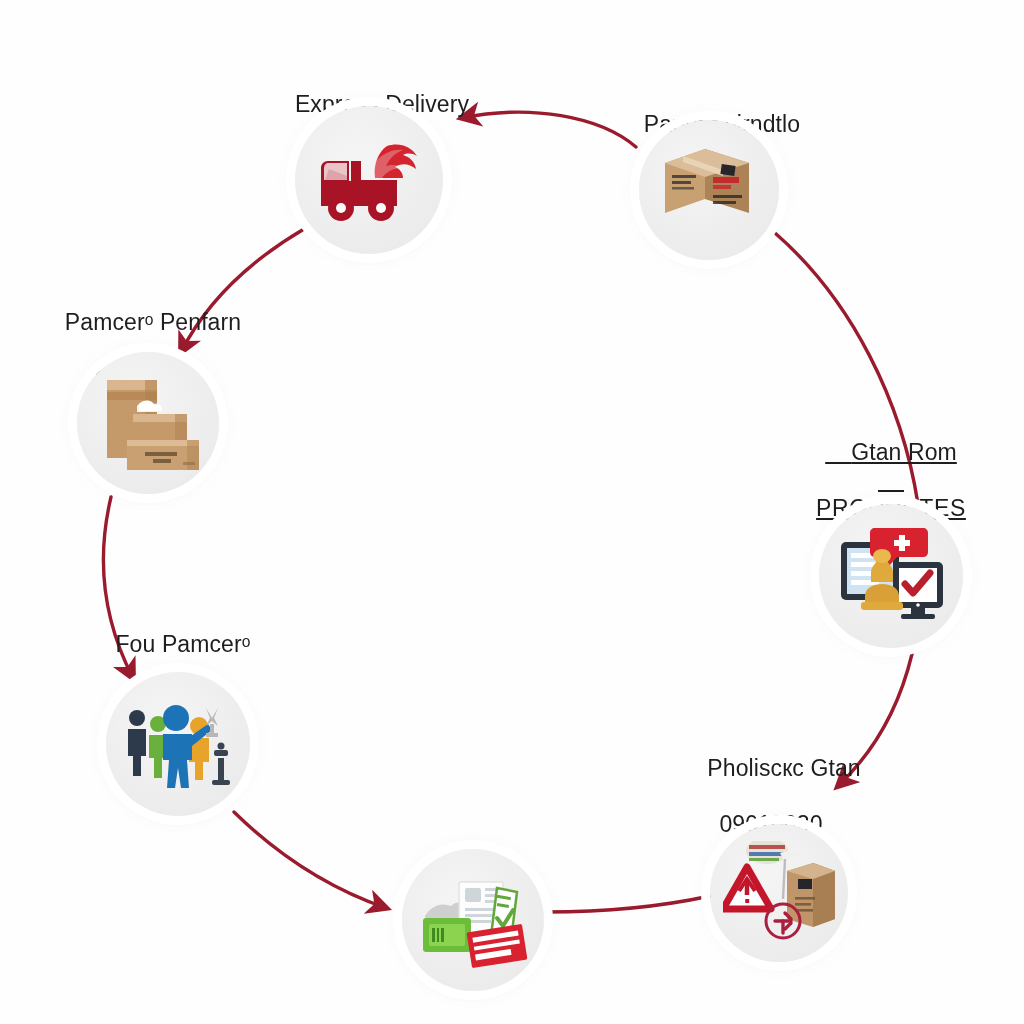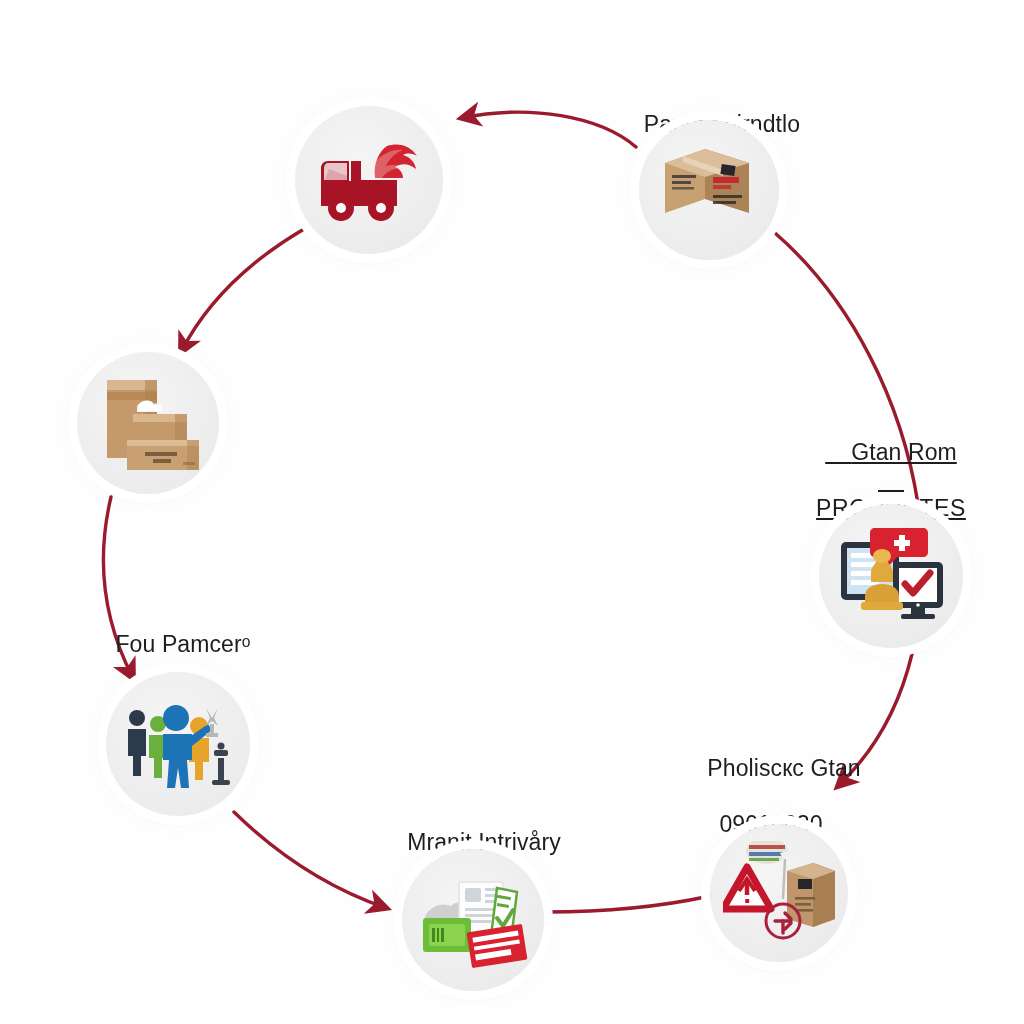--- a/index.html
+++ b/index.html
@@ -67,20 +67,23 @@
 
     <path d="M 234 812 C 282 859 331 889 386 908" fill="none" stroke="#9b1b2e" stroke-width="3.4" stroke-linecap="round" marker-end="url(#ah)"></path>
 
     <path d="M 546 912 C 610 912 664 906 710 896" fill="none" stroke="#9b1b2e" stroke-width="3.4" stroke-linecap="round"></path>
 
     <path d="M 912 654 C 900 704 876 750 838 786" fill="none" stroke="#9b1b2e" stroke-width="3.4" stroke-linecap="round" marker-end="url(#ah)"></path>
 
     <path d="M 775 233 C 852 300 902 402 918 504" fill="none" stroke="#9b1b2e" stroke-width="3.4" stroke-linecap="round"></path>
   </svg>
 
+  <div class="label center" style="left:369px; top:62px;">
+    <span>Express Delivery</span>
+  </div>
   <div class="node" style="left:369px; top:180px;">
     <div class="circle" style="width:148px;height:148px;">
       <svg class="icon-svg" width="108" height="88" viewBox="0 0 108 88">
         <path d="M72 10 C84 6 96 10 102 20 C97 17 92 17 88 19 C95 21 100 26 101 33 C94 27 86 27 80 31 C85 33 88 37 88 42 L60 42 C58 28 64 15 72 10 Z" fill="#d3242f"></path>
         <path d="M62 24 C70 16 80 13 88 14 C80 17 74 23 71 30 C77 28 83 29 87 32 C78 32 71 36 67 42 L58 42 C57 35 59 29 62 24 Z" fill="#fff" opacity="0.28"></path>
         <path d="M6 44 L6 32 C6 28 9 25 13 25 L34 25 L34 45 L44 45 L44 25 L44 25 L44 45 L79 45 L79 70 L6 70 Z" fill="#a81425"></path>
         <path d="M13 27 L32 27 L32 44 L9 44 L9 32 C9 29 11 27 13 27 Z" fill="#fff" opacity="0.75"></path>
         <path d="M10 44 L32 44 L32 40 L14 33 Z" fill="#a81425" opacity="0.18"></path>
         <rect x="36" y="25" width="10" height="45" fill="#a81425"></rect>
         <rect x="44" y="44" width="38" height="26" fill="#a81425"></rect>
@@ -185,23 +188,20 @@
         <g stroke="#a9203f" stroke-width="3.4" stroke-linecap="round" fill="none">
           <path d="M52 80 L68 80"></path>
           <path d="M62 72 L68 78"></path>
           <path d="M62 88 L68 82"></path>
           <path d="M60 80 L60 92"></path>
         </g>
       </svg>
     </div>
   </div>
 
-  <div class="label center" style="left:471px; top:800px;">
-    <span>Mranit Intrivåry</span>
-  </div>
   <div class="node" style="left:473px; top:920px;">
     <div class="circle" style="width:142px;height:142px;">
       <svg class="icon-svg" width="112" height="100" viewBox="0 0 112 100">
         <path d="M8 46 C14 36 24 32 34 36 C40 30 48 32 52 40 L52 62 L8 62 Z" fill="#cfcfcf"></path>
         <rect x="42" y="12" width="44" height="60" rx="2" fill="#fdfdfd" stroke="#e2e2e2" stroke-width="1.5"></rect>
         <g fill="#cfd6da">
           <rect x="48" y="18" width="16" height="14" rx="2"></rect>
           <rect x="68" y="18" width="14" height="3"></rect>
           <rect x="68" y="24" width="14" height="3"></rect>
           <rect x="68" y="30" width="10" height="3"></rect>
@@ -267,20 +267,24 @@
         <g fill="#3a4450">
           <rect x="96" y="62" width="6" height="24"></rect>
           <rect x="90" y="84" width="18" height="5" rx="2"></rect>
           <rect x="92" y="54" width="14" height="6" rx="2"></rect>
           <circle cx="99" cy="50" r="3.5"></circle>
         </g>
       </svg>
     </div>
   </div>
 
+  <div class="label center" style="left:140px; top:280px;">
+    <span>Pamcerᵒ Penfarn</span>
+    <span class="l2">Mailidiog</span>
+  </div>
   <div class="node" style="left:148px; top:423px;">
     <div class="circle" style="width:142px;height:142px;">
       <svg class="icon-svg" width="110" height="106" viewBox="0 0 110 106">
         <path d="M14 10 L64 10 L64 88 L14 88 Z" fill="#c59a6b"></path>
         <path d="M14 10 L64 10 L64 20 L14 20 Z" fill="#d9b68e"></path>
         <path d="M14 22 L64 22 L64 30 L14 30 Z" fill="#b98a58"></path>
         <path d="M52 10 L64 10 L64 88 L52 88 Z" fill="#ae804f" opacity="0.55"></path>
         <path d="M44 36 C48 30 56 30 60 34 C66 32 72 36 70 42 L44 42 Z" fill="#f2f2f2"></path>
         <path d="M46 34 C52 28 60 30 62 36 C66 33 70 36 69 41 L46 41 Z" fill="#ffffff"></path>
         <path d="M40 44 L94 44 L94 74 L40 74 Z" fill="#c59a6b"></path>

